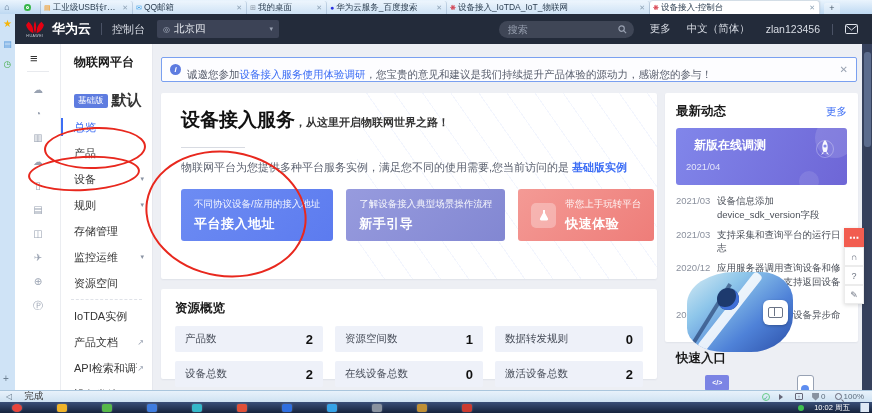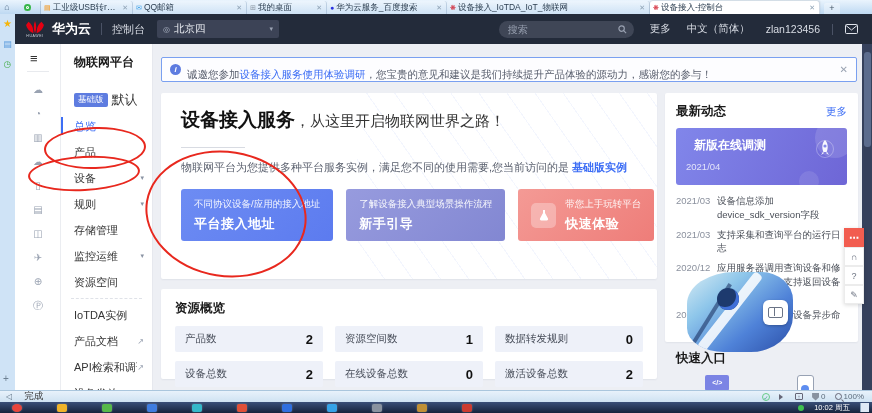--- a/index.html
+++ b/index.html
@@ -58,21 +58,21 @@
     border-right:1px solid #ebedf1;box-sizing:border-box;z-index:3;}
   .hamb{margin:8px 0 6px 15px;font-size:13px;color:#333;line-height:1;}
   .rail-sep{width:22px;height:1px;background:#e8eaee;margin:0 0 6px 12px;}
   .ri{display:block;text-align:center;width:46px;font-size:10px;color:#9aa3b2;line-height:24px;height:24px;}
   
   .menu{position:absolute;left:61px;top:44px;width:92px;height:346px;background:#fff;
     border-right:1px solid #e6e8ee;box-sizing:border-box;z-index:3;}
   .menu-title{font-size:12px;font-weight:700;color:#1a1a1a;padding:10px 0 0 13px;}
   .badge-row{display:flex;align-items:center;gap:4px;padding:20px 0 4px 13px;}
   .badge{background:#5e7ce0;color:#fff;font-size:8.5px;padding:1px 4px;border-radius:2px;}
-  .badge-suffix{font-size:13px;font-weight:400;color:#333;}
+  .badge-suffix{font-size:15px;font-weight:700;color:#333;}
   .mi{position:relative;height:26px;display:flex;align-items:center;padding:0 8px 0 13px;
     font-size:11px;color:#333;box-sizing:border-box;}
   .mi .t{flex:1;white-space:nowrap;overflow:hidden;}
   .mi .caret{font-size:7px;color:#8a93a3;}
   .mi .ext{font-size:8px;color:#9aa3b2;}
   .mi.selected{color:#3d6ef5;}
   .mi.selected .selbar{position:absolute;left:0;top:4px;bottom:4px;width:2px;background:#3d6ef5;}
   .menu-div{border-top:1px dashed #dfe2e8;margin:3px 10px;}
   
   .main-bg{position:absolute;left:153px;top:44px;width:709px;height:346px;background:#edeff4;}
@@ -83,21 +83,21 @@
     font-weight:700;text-align:center;line-height:11px;flex:0 0 auto;font-style:italic;}
   .notice .txt{font-size:10.5px;color:#575d6c;white-space:nowrap;overflow:hidden;flex:1;margin-top:11px;}
   .notice .lnk{color:#3d6ef5;}
   .notice .cls{color:#9aa3b2;font-size:10px;flex:0 0 auto;}
   .card{background:#fff;border-radius:2px;box-shadow:0 1px 2px rgba(20,30,60,.06);position:absolute;}
   .hero{left:161px;top:93px;width:496px;height:186px;overflow:hidden;}
   .hero::before{content:"";position:absolute;right:0;top:0;width:300px;height:100%;
     background:repeating-linear-gradient(55deg,transparent 0 22px,rgba(106,140,240,.08) 22px 23px);}
   .hero-inner{position:relative;padding:14px 20px 0 20px;}
   .hero-title{font-size:19px;font-weight:700;color:#111;}
-  .hero-sub{font-size:15px;font-weight:400;color:#333;}
+  .hero-sub{font-size:11px;font-weight:700;color:#333;}
   .hero-div{width:64px;height:1px;background:#d8dbe2;margin:14px 0 12px 0;}
   .hero-desc{font-size:11px;color:#595f6d;}
   .hero-desc .dlink{color:#3d6ef5;font-weight:700;margin-left:3px;}
   .hcards{display:flex;gap:13px;margin-top:14px;}
   .hcard{flex:1;height:52px;border-radius:3px;color:#fff;display:flex;align-items:center;
     padding:0 13px;box-sizing:border-box;gap:9px;}
   .hcard .col{display:flex;flex-direction:column;gap:4px;min-width:0;}
   .hcard .l1{font-size:9.5px;opacity:.92;white-space:nowrap;overflow:hidden;}
   .hcard .l2{font-size:13px;font-weight:700;letter-spacing:.5px;white-space:nowrap;}
   .hc-blue{background:linear-gradient(135deg,#6d8cf3,#5c7bef);}

